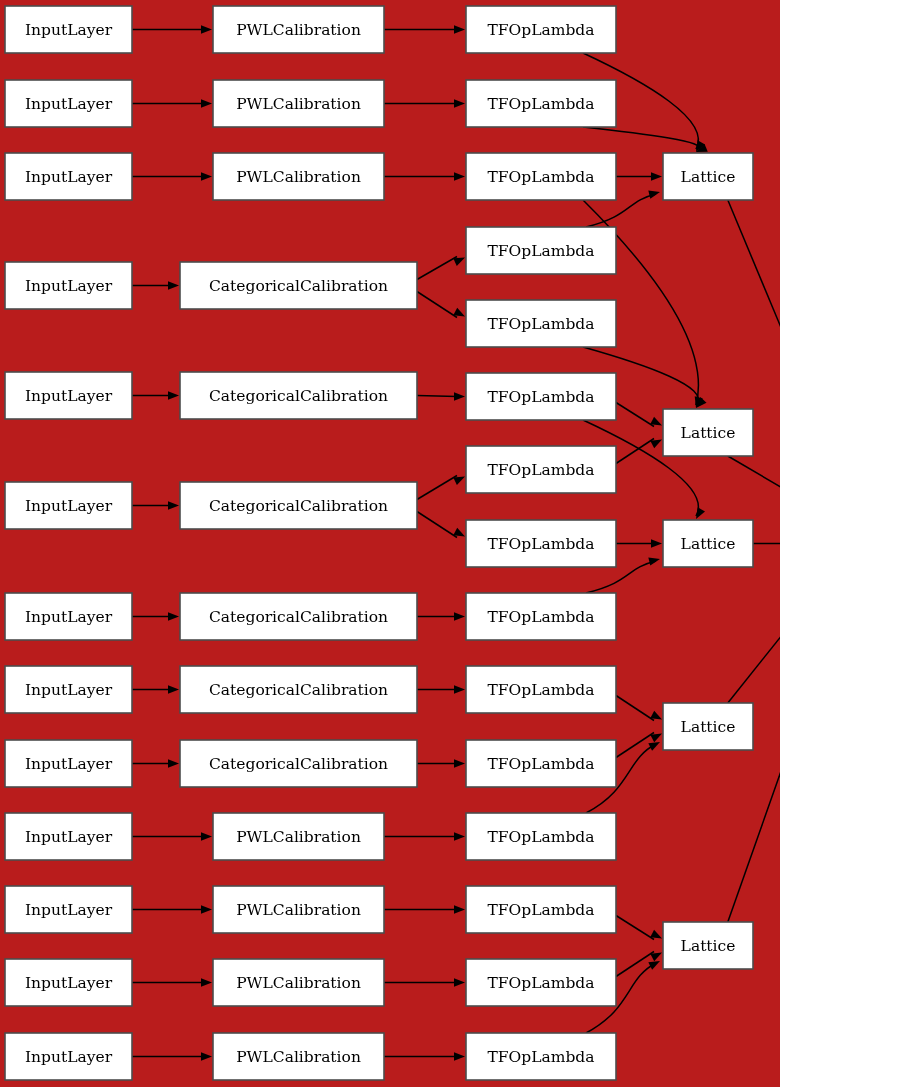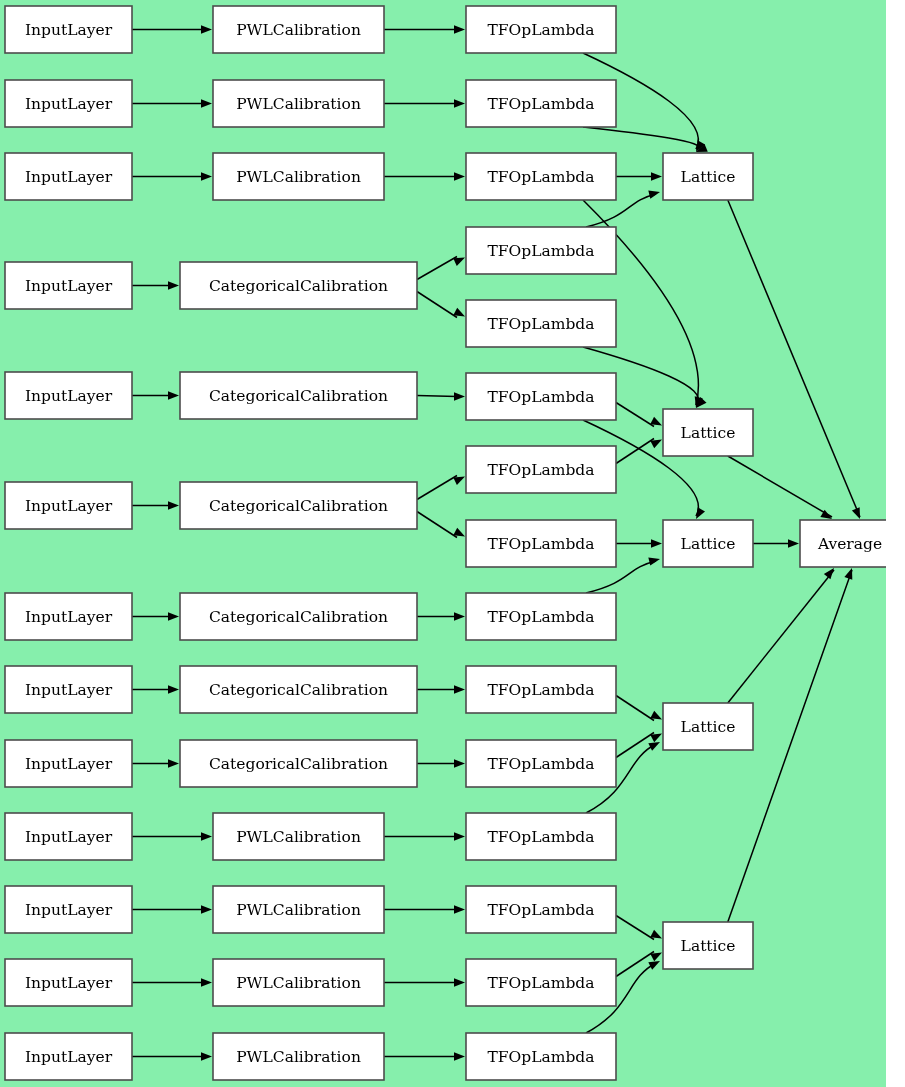--- a/index.html
+++ b/index.html
@@ -2,23 +2,23 @@
 <html><head>
 <meta charset="utf-8">
 <style>
   html, body {
     margin: 0;
     padding: 0;
     background: #ffffff;
   }
   #canvas {
     position: relative;
-    width: 886px;
+    width: 780px;
     height: 1087px;
-    background: #86efac;
+    background: #b91c1c;
     overflow: hidden;
     font-family: "DejaVu Serif", "Liberation Serif", serif;
   }
   svg#graph {
     position: absolute;
     top: 0;
     left: 0;
     width: 905px;
     height: 1087px;
   }

